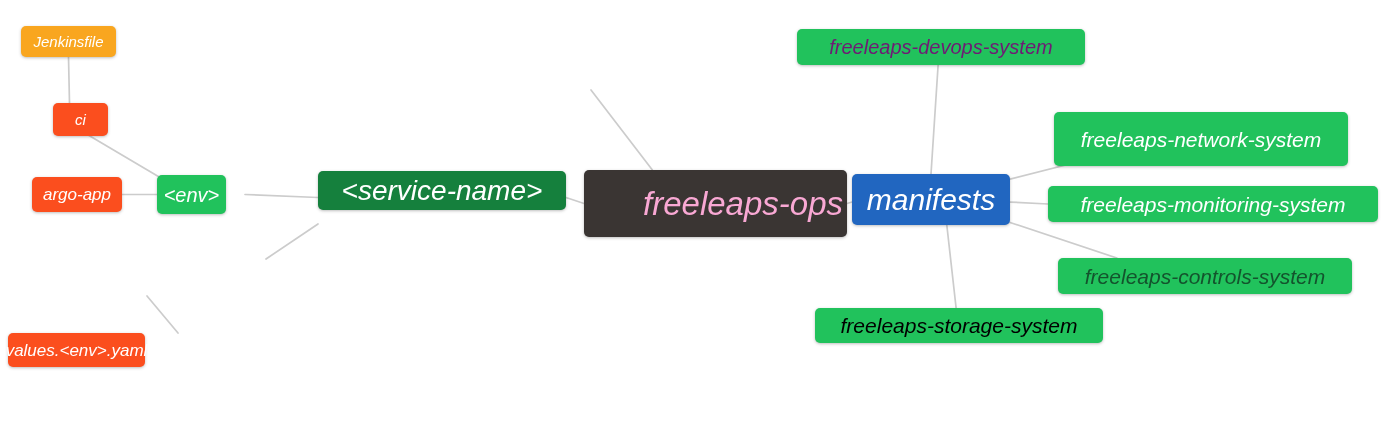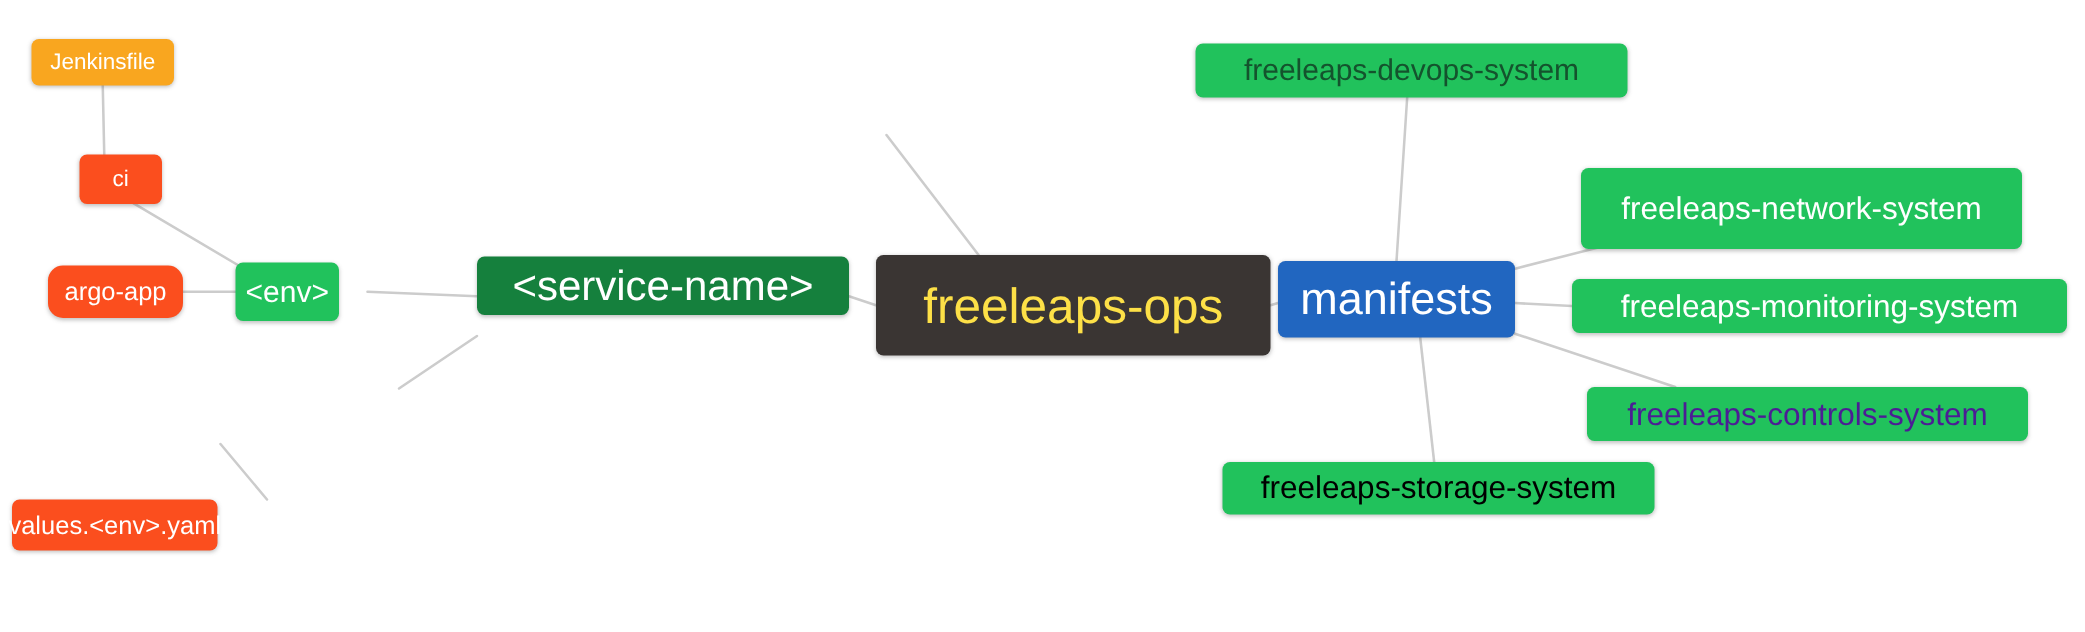--- a/index.html
+++ b/index.html
@@ -21,20 +21,21 @@
     width: 1390px;
     height: 421px;
     z-index: 1;
   }
   .nodes-layer {
     position: absolute;
     left: 0; top: 0;
     width: 1390px;
     height: 421px;
     z-index: 2;
+    font-style: italic;
   }
   .node {
     position: absolute;
     box-sizing: border-box;
     border-radius: 5px;
     color: #ffffff;
     display: flex;
     align-items: center;
     justify-content: center;
     white-space: nowrap;
@@ -67,47 +68,47 @@
       <line x1="1010" y1="222.45" x2="1116.8" y2="258" stroke="#CCCCCC" stroke-width="1.7" stroke-linecap="round"></line>
       <line x1="946.8" y1="225" x2="956.12" y2="308" stroke="#CCCCCC" stroke-width="1.7" stroke-linecap="round"></line>
     </svg>
   <div class="nodes-layer" id="nodes-layer">
       <div class="node" style="left: 21px; top: 26px; width: 95px; height: 31px; font-size: 15px; background: rgb(249, 166, 31); color: rgb(255, 255, 255);">
         <span>Jenkinsfile</span>
       </div>
       <div class="node" style="left: 53px; top: 103px; width: 55px; height: 33px; font-size: 15px; background: rgb(251, 78, 30); color: rgb(255, 255, 255);">
         <span>ci</span>
       </div>
-      <div class="node" style="left: 32px; top: 177px; width: 90px; height: 35px; font-size: 17px; background: rgb(251, 78, 30); color: rgb(255, 255, 255); border-radius: 10px;">
+      <div class="node" style="left: 32px; top: 177px; width: 90px; height: 35px; font-size: 17px; background: rgb(251, 78, 30); color: rgb(255, 255, 255);">
         <span>argo-app</span>
       </div>
       <div class="node" style="left: 157px; top: 175px; width: 69px; height: 39px; font-size: 20px; background: rgb(33, 194, 92); color: rgb(255, 255, 255);">
         <span>&lt;env&gt;</span>
       </div>
       <div class="node" style="left: 8px; top: 333px; width: 137px; height: 34px; font-size: 17px; background: rgb(251, 78, 30); color: rgb(255, 255, 255);">
         <span>values.&lt;env&gt;.yaml</span>
       </div>
       <div class="node" style="left: 318px; top: 171px; width: 248px; height: 39px; font-size: 28px; background: #15803d; color: rgb(255, 255, 255);">
         <span>&lt;service-name&gt;</span>
       </div>
-      <div class="node" style="left: 584px; top: 170px; width: 263px; height: 67px; font-size: 33px; background: rgb(58, 53, 51); color: #fde047;">
+      <div class="node" style="left: 584px; top: 170px; width: 263px; height: 67px; font-size: 33px; background: rgb(58, 53, 51); color: #f9a8d4; justify-content: flex-end;">
         <span>freeleaps-ops</span>
       </div>
       <div class="node" style="left: 852px; top: 174px; width: 158px; height: 51px; font-size: 30px; background: rgb(33, 102, 192); color: rgb(255, 255, 255);">
         <span>manifests</span>
       </div>
-      <div class="node" style="left: 797px; top: 29px; width: 288px; height: 36px; font-size: 20px; background: rgb(33, 194, 92); color: #14532d;">
+      <div class="node" style="left: 797px; top: 29px; width: 288px; height: 36px; font-size: 20px; background: rgb(33, 194, 92); color: #701a75;">
         <span>freeleaps-devops-system</span>
       </div>
       <div class="node" style="left: 1054px; top: 112px; width: 294px; height: 54px; font-size: 21px; background: rgb(33, 194, 92); color: rgb(255, 255, 255);">
         <span>freeleaps-network-system</span>
       </div>
       <div class="node" style="left: 1048px; top: 186px; width: 330px; height: 36px; font-size: 21px; background: rgb(33, 194, 92); color: rgb(255, 255, 255);">
         <span>freeleaps-monitoring-system</span>
       </div>
-      <div class="node" style="left: 1058px; top: 258px; width: 294px; height: 36px; font-size: 21px; background: rgb(33, 194, 92); color: #4c1d95;">
+      <div class="node" style="left: 1058px; top: 258px; width: 294px; height: 36px; font-size: 21px; background: rgb(33, 194, 92); color: #14532d;">
         <span>freeleaps-controls-system</span>
       </div>
       <div class="node" style="left: 815px; top: 308px; width: 288px; height: 35px; font-size: 21px; background: rgb(33, 194, 92); color: #000000;">
         <span>freeleaps-storage-system</span>
       </div>
     </div>
 </div>
 
 </body></html>

